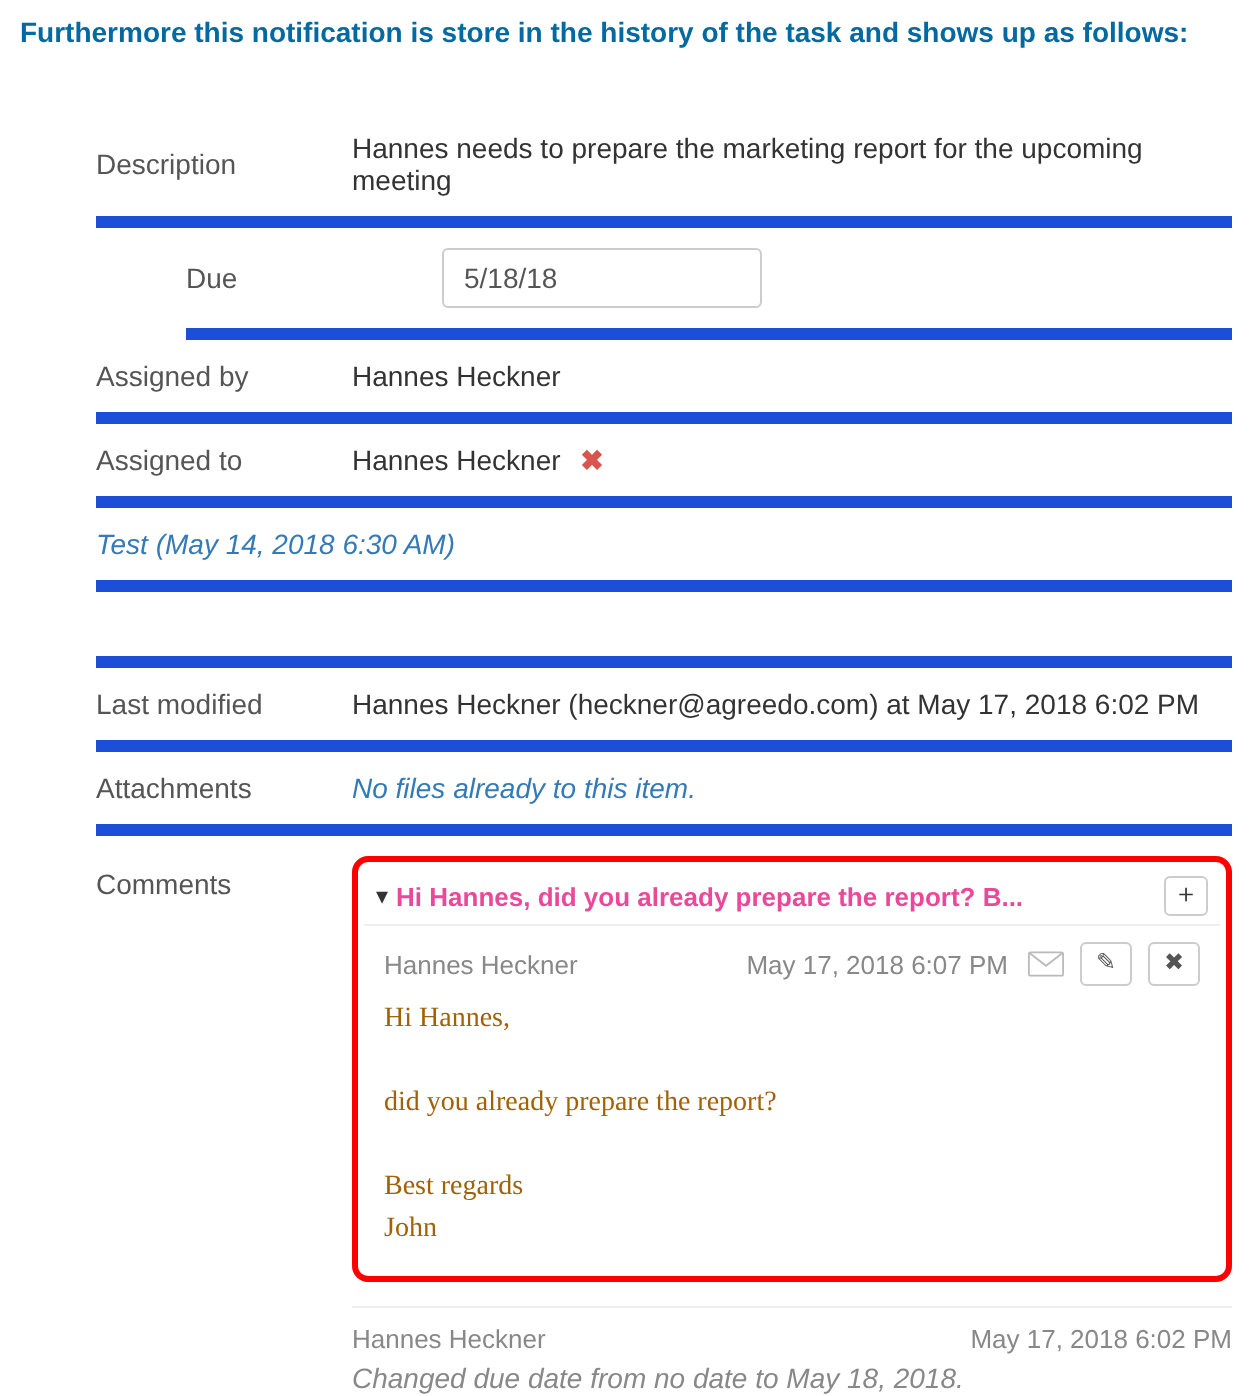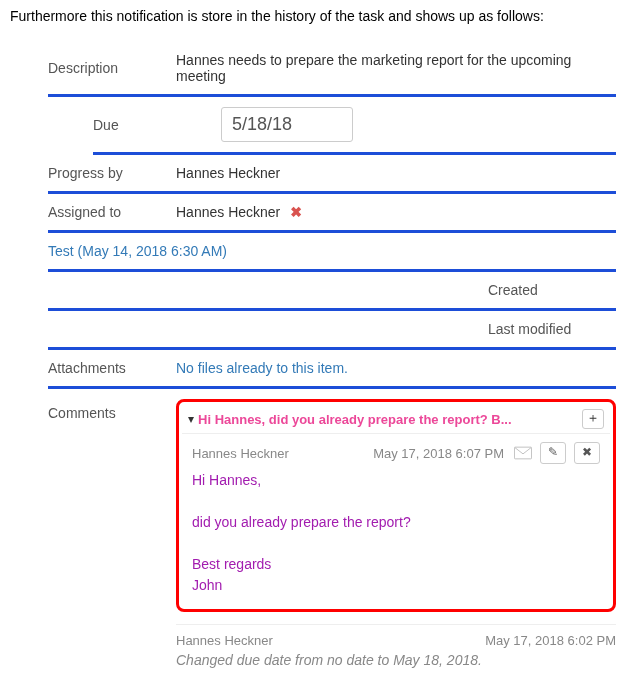--- a/index.html
+++ b/index.html
@@ -5,58 +5,57 @@
     * { box-sizing: border-box; margin: 0; padding: 0; }
     body {
       font-family: Arial, Helvetica, sans-serif;
       font-size: 14px;
       color: #333;
       background: #fff;
       width: 626px;
       padding: 8px 10px 20px 10px;
     }
     .intro {
-      font-weight: normal;
-      font-size: 14px;
-      margin-bottom: 18px;
-      color: #000000;
+      font-weight: bold;
+      font-size: 14px;
+      margin-bottom: 32px;
+      color: #0369a1;
     }
     .form-area {
       padding-left: 38px;
     }
     .row {
       display: flex;
       align-items: center;
-      border-bottom: 3px solid #1d4ed8;
+      border-bottom: 6px solid #1d4ed8;
       padding: 10px 0;
       min-height: 38px;
-      justify-content: flex-end;
     }
     .row.tall {
       min-height: 50px;
       align-items: center;
       margin-left: 45px;
     }
     .row:last-of-type { border-bottom: none; }
     .label {
       width: 128px;
       flex-shrink: 0;
       color: #555;
     }
     .value {
       flex: 1;
       color: #333;
     }
-    .link { color: #337ab7; }
+    .link { color: #337ab7; font-style: italic; }
     .date-input {
       border: 1px solid #ccc;
       border-radius: 3px;
       padding: 6px 10px;
-      font-size: 18px;
-      width: 132px;
+      font-size: 14px;
+      width: 160px;
       color: #555;
     }
     .x-icon {
       display: inline-block;
       margin-left: 6px;
       color: #d9534f;
       font-weight: bold;
       font-size: 14px;
     }
     .progress-wrap {
@@ -177,21 +176,22 @@
     .mail-icon {
       width: 18px;
       height: 14px;
       margin-left: 6px;
       flex-shrink: 0;
     }
     .comment-body {
       padding-top: 6px;
       white-space: pre-line;
       line-height: 1.5;
-      color: #a21caf;
+      color: #a16207;
+      font-family: Liberation Serif, serif;
     }
     .history-block {
       padding: 8px 0 10px 0;
       border-top: 1px solid #eee;
     }
     .history-header {
       display: flex;
       color: #888;
       font-size: 13px;
     }
@@ -215,42 +215,42 @@
   </div>
 
   <div class="row tall">
     <div class="label">Due</div>
     <div class="value">
       <input class="date-input" value="5/18/18" style="">
     </div>
   </div>
 
   <div class="row">
-    <div class="label">Progress by</div>
+    <div class="label">Assigned by</div>
     <div class="value">Hannes Heckner</div>
   </div>
 
   <div class="row">
     <div class="label">Assigned to</div>
     <div class="value">
       <span>Hannes Heckner</span>
       <span class="x-icon">✖</span>
     </div>
   </div>
 
   <div class="row">
     <div class="value link">Test (May 14, 2018 6:30 AM)</div>
   </div>
 
   <div class="row">
-    <div class="label">Created</div>
   </div>
 
   <div class="row">
     <div class="label">Last modified</div>
+    <div class="value">Hannes Heckner (heckner@agreedo.com) at May 17, 2018 6:02 PM</div>
   </div>
 
   <div class="row">
     <div class="label">Attachments</div>
     <div class="value link">No files already to this item.</div>
   </div>
 
 
   <div class="comments-row">
     <div class="label">Comments</div>

